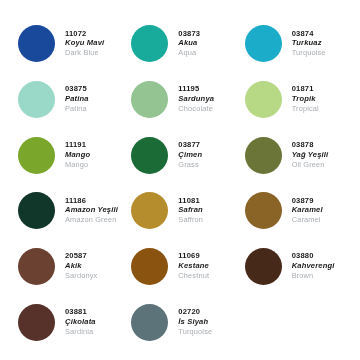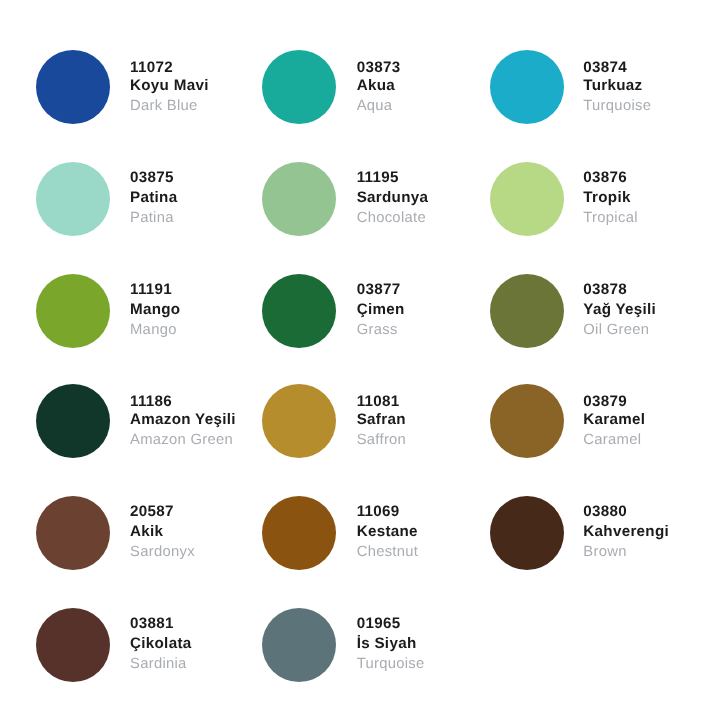--- a/index.html
+++ b/index.html
@@ -50,20 +50,21 @@
     font-weight: bold;
     color: #1b1b1b;
     letter-spacing: 0.15px;
   }
   .swatch-name-tr {
     font-size: 7.6px;
     font-weight: bold;
     color: #1b1b1b;
     letter-spacing: 0.15px;
     margin-top: 1px;
+    font-style: italic;
   }
   .swatch-name-en {
     font-size: 7.4px;
     font-weight: normal;
     color: #a9adb2;
     letter-spacing: 0.15px;
     margin-top: 1px;
   }
 </style>
 </head>
@@ -106,21 +107,21 @@
       <span class="swatch-dot" style="background: rgb(147, 196, 146);"></span>
       <div class="swatch-text">
         <div class="swatch-code">11195</div>
         <div class="swatch-name-tr">Sardunya</div>
         <div class="swatch-name-en">Chocolate</div>
       </div>
     </div>
     <div class="swatch-cell">
       <span class="swatch-dot" style="background: rgb(183, 216, 132);"></span>
       <div class="swatch-text">
-        <div class="swatch-code">03876</div>
+        <div class="swatch-code">01871</div>
         <div class="swatch-name-tr">Tropik</div>
         <div class="swatch-name-en">Tropical</div>
       </div>
     </div>
     <div class="swatch-cell">
       <span class="swatch-dot" style="background: rgb(121, 166, 43);"></span>
       <div class="swatch-text">
         <div class="swatch-code">11191</div>
         <div class="swatch-name-tr">Mango</div>
         <div class="swatch-name-en">Mango</div>
@@ -194,18 +195,18 @@
       <span class="swatch-dot" style="background: rgb(86, 50, 42);"></span>
       <div class="swatch-text">
         <div class="swatch-code">03881</div>
         <div class="swatch-name-tr">Çikolata</div>
         <div class="swatch-name-en">Sardinia</div>
       </div>
     </div>
     <div class="swatch-cell">
       <span class="swatch-dot" style="background: rgb(92, 116, 121);"></span>
       <div class="swatch-text">
-        <div class="swatch-code">01965</div>
+        <div class="swatch-code">02720</div>
         <div class="swatch-name-tr">İs Siyah</div>
         <div class="swatch-name-en">Turquoise</div>
       </div>
     </div>
   </div>
 
 </body></html>

